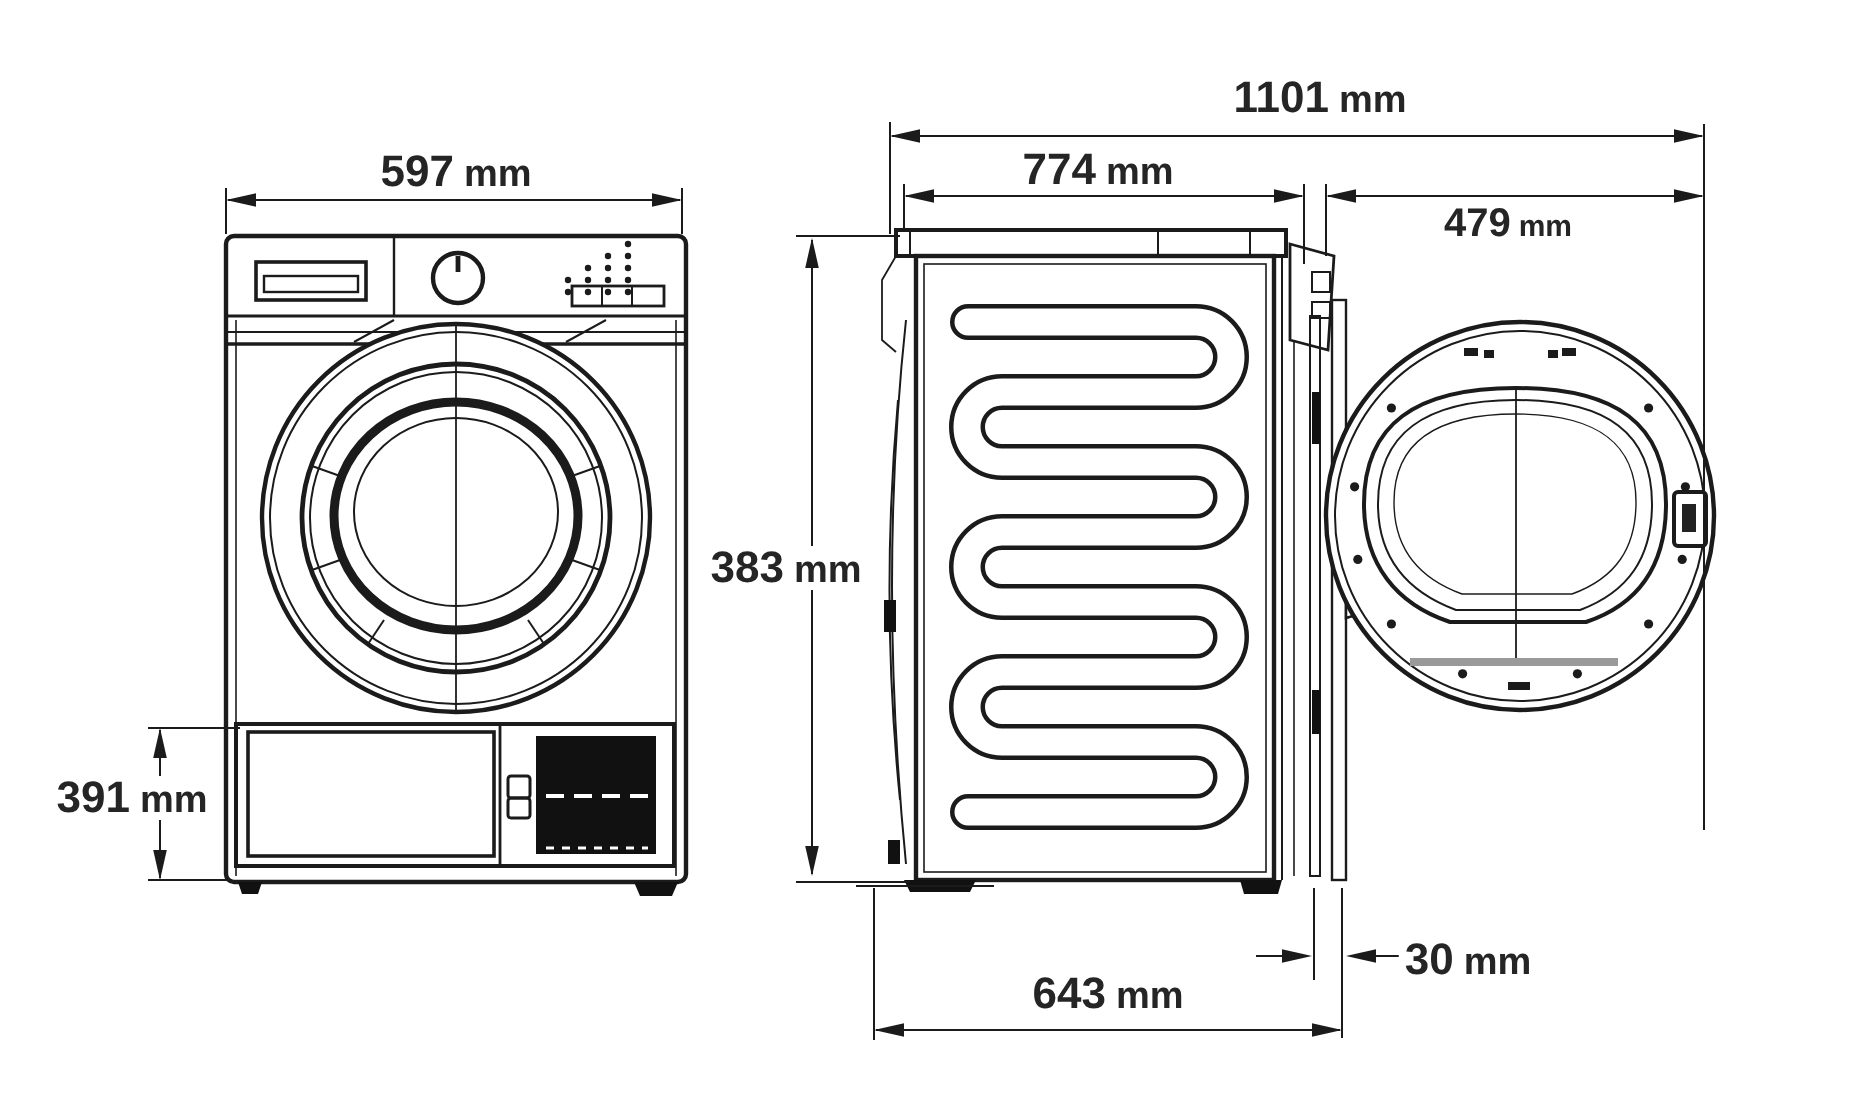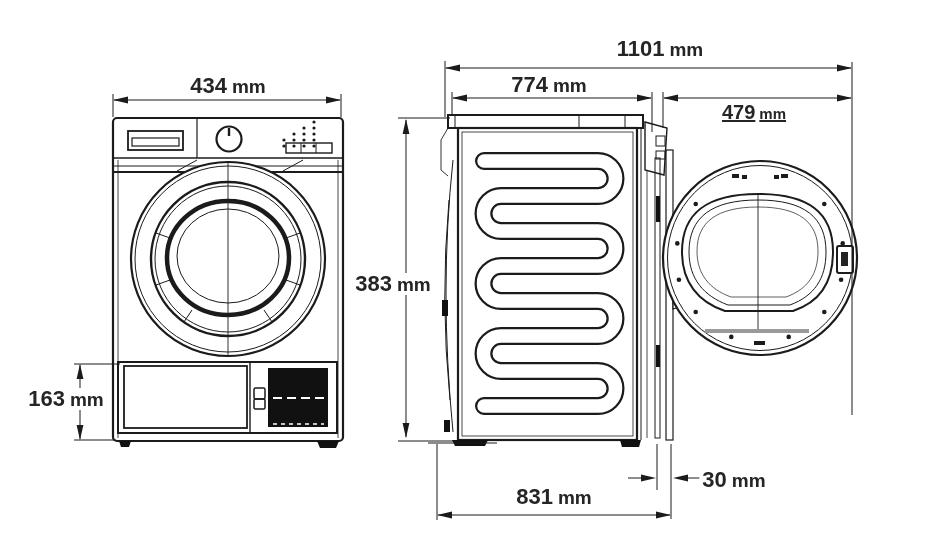--- a/index.html
+++ b/index.html
@@ -8,21 +8,21 @@
     font-family:"Liberation Sans", sans-serif;
   }
   .canvas svg{position:absolute;left:0;top:0;}
   .dim-label{
     position:absolute;transform:translate(-50%,-50%);
     background:#ffffff;padding:0 3px;white-space:nowrap;
     color:#252525;font-weight:bold;font-size:22px;line-height:1;
     letter-spacing:0px;
   }
   .dim-label .unit{font-size:19px;margin-left:5px;}
-  .dim-label.small{font-size:20px;text-decoration:underline;}
+  .dim-label.small{font-size:20px;}
   .dim-label.small .unit{font-size:15px;margin-left:4px;}
 </style>
 </head>
 <body>
 
 <div class="canvas">
 
 <svg width="928" height="553" viewBox="0 0 928 553">
   <g stroke="#1b1b1b" fill="none" stroke-width="1.5">
 
@@ -247,36 +247,36 @@
         <line x1="628" y1="478" x2="651" y2="478"></line>
         <polygon points="656,478 641,474.6 641,481.4" fill="#1b1b1b" stroke="none"></polygon>
         <line x1="678" y1="478" x2="700" y2="478"></line>
         <polygon points="673,478 688,474.6 688,481.4" fill="#1b1b1b" stroke="none"></polygon>
       </g>
     </g>
   </g>
 </svg>
 
 <div class="dim-label" style="left:228px;top:86px">
-  <span>434</span><span class="unit">mm</span>
+  <span>597</span><span class="unit">mm</span>
 </div>
 <div class="dim-label" style="left:660px;top:49px">
   <span>1101</span><span class="unit">mm</span>
 </div>
 <div class="dim-label" style="left:549px;top:85px">
   <span>774</span><span class="unit">mm</span>
 </div>
 <div class="dim-label small" style="left:754px;top:112px">
   <span>479</span><span class="unit">mm</span>
 </div>
 <div class="dim-label" style="left:393px;top:284px">
   <span>383</span><span class="unit">mm</span>
 </div>
 <div class="dim-label" style="left:66px;top:399px">
-  <span>163</span><span class="unit">mm</span>
+  <span>391</span><span class="unit">mm</span>
 </div>
 <div class="dim-label" style="left:554px;top:497px">
-  <span>831</span><span class="unit">mm</span>
+  <span>643</span><span class="unit">mm</span>
 </div>
 <div class="dim-label" style="left:734px;top:480px">
   <span>30</span><span class="unit">mm</span>
 </div>
 
 </div>
 </body></html>

